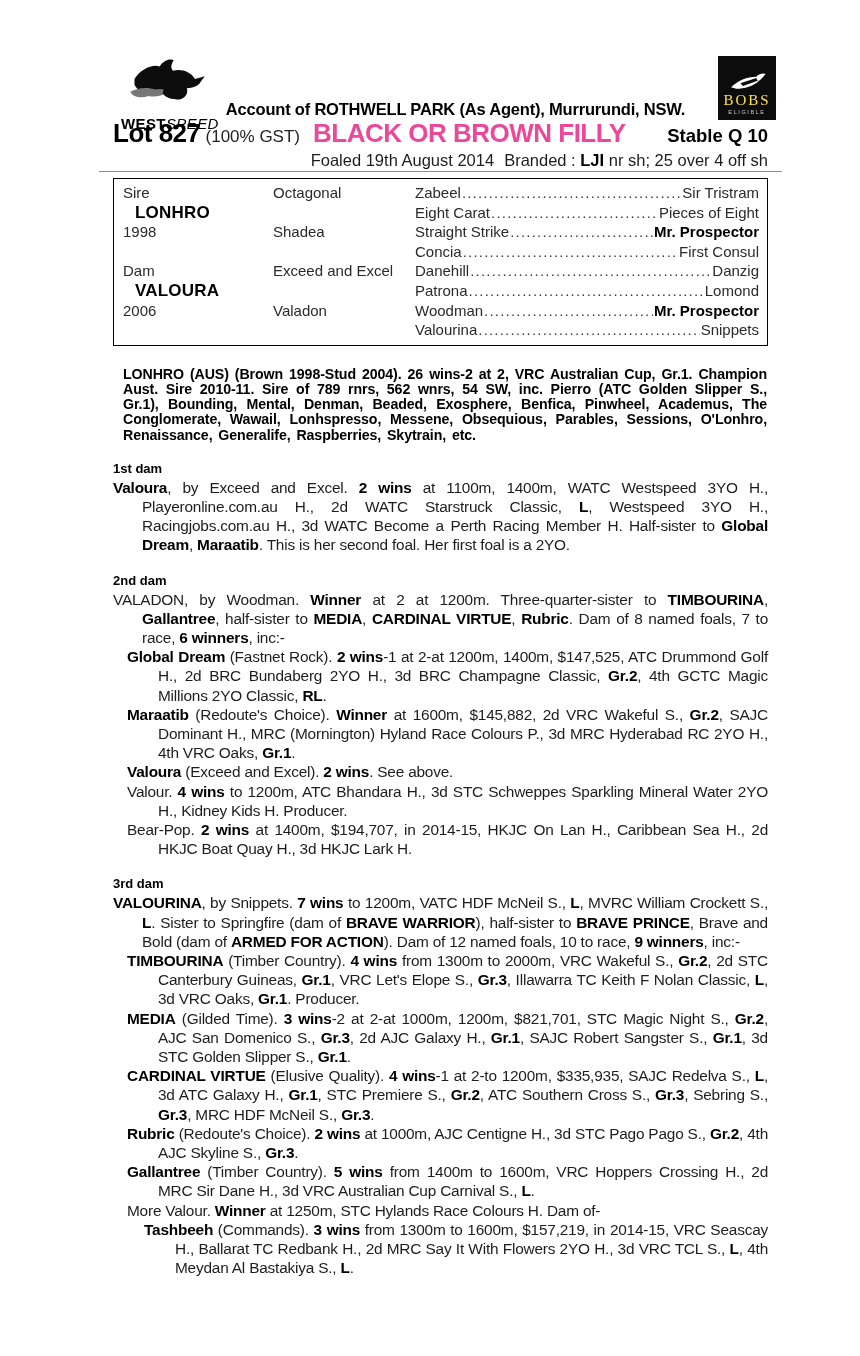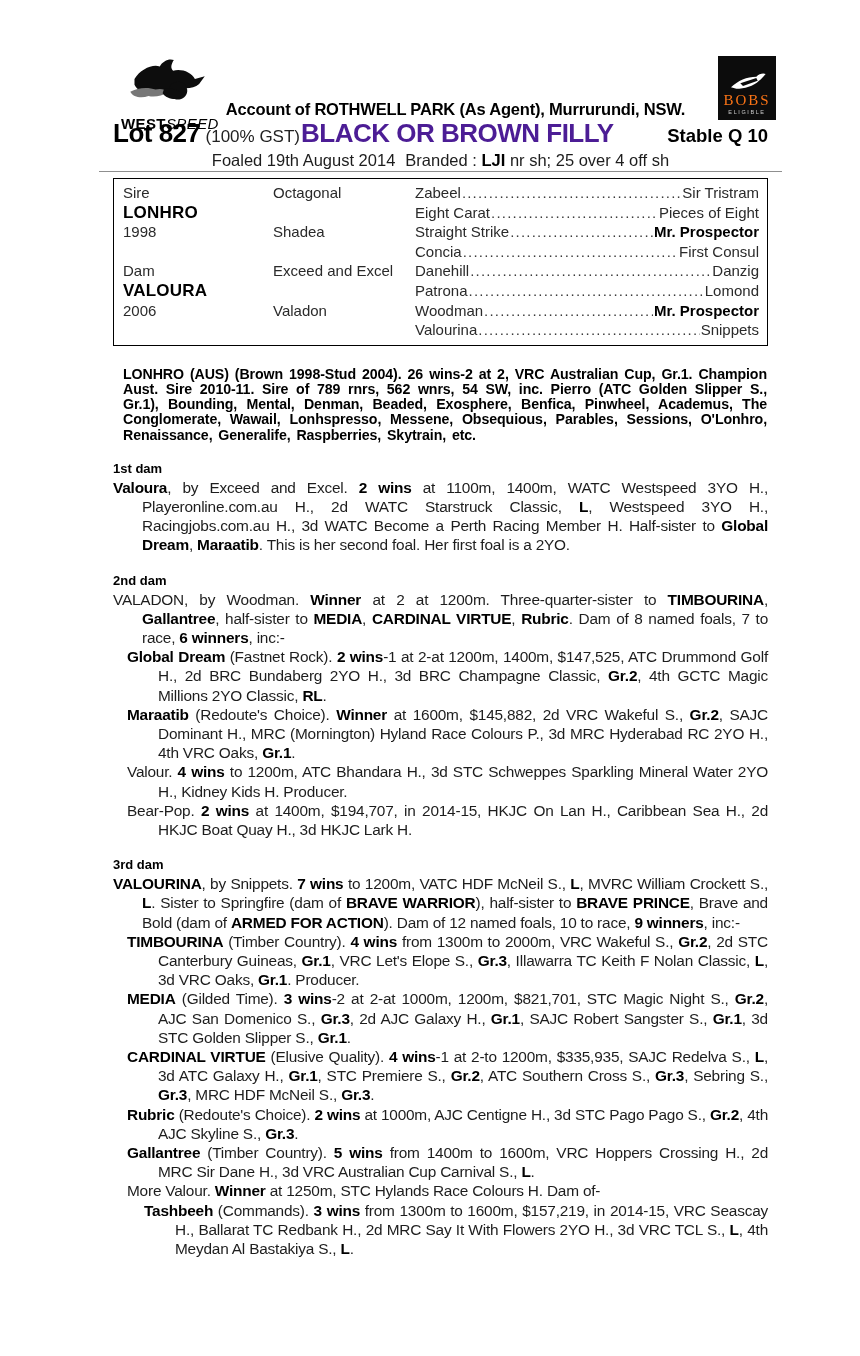--- a/index.html
+++ b/index.html
@@ -11,39 +11,39 @@
   b{font-weight:bold;color:#000;}
 
   
   .hdr{position:relative;height:113px;}
   .westspeed{position:absolute;left:8px;top:0;width:110px;text-align:left;}
   .westspeed .ws-label{font-size:15px;letter-spacing:.4px;color:#000;margin-top:1px;white-space:nowrap;}
   .westspeed .ws-label .it{font-style:italic;font-weight:400;}
   .westspeed .ws-label .bd{font-weight:bold;}
   .bobs{position:absolute;right:-8px;top:-2px;width:58px;height:64px;background:#0c0c0c;
     display:flex;flex-direction:column;align-items:center;justify-content:flex-end;padding-bottom:5px;box-sizing:border-box;}
-  .bobs-title{color:#f97316;font-family:"Liberation Serif","DejaVu Serif",serif;font-size:15px;letter-spacing:2px;line-height:14px;}
+  .bobs-title{color:#fde047;font-family:"Liberation Serif","DejaVu Serif",serif;font-size:15px;letter-spacing:2px;line-height:14px;}
   .bobs-sub{color:#cccccc;font-size:5.5px;letter-spacing:1.6px;margin-top:2px;}
   .account{position:absolute;left:86px;right:56px;top:42px;text-align:center;
     font-weight:bold;font-size:16.5px;letter-spacing:-.2px;color:#000;white-space:nowrap;}
   .lotline{position:absolute;left:0;right:0;top:60px;display:flex;align-items:baseline;white-space:nowrap;}
   .lot-num{font-weight:bold;font-size:26px;letter-spacing:-.5px;color:#000;}
   .gst{font-size:17px;margin-left:5px;color:#222;}
-  .horse-name{font-weight:bold;font-size:26px;letter-spacing:-.5px;color:#4c1d95;margin-left:1px;}
+  .horse-name{font-weight:bold;font-size:26px;letter-spacing:-.5px;color:#ec4899;margin-left:13px;}
   .stable{font-weight:bold;font-size:18.5px;color:#000;margin-left:auto;}
-  .foaledline{position:absolute;left:0;right:0;top:93px;display:flex;justify-content:center;
+  .foaledline{position:absolute;left:0;right:0;top:93px;display:flex;justify-content:flex-end;
     font-size:16.5px;color:#1d1d1d;gap:10px;}
   .rule{border-top:1.5px solid #8f8f8f;margin:0 -14px;}
 
   
   .ptable{margin-top:6px;border:1.5px solid #000;padding:4px 8px 5px 9px;
     display:grid;grid-template-columns:150px 142px 1fr;grid-auto-rows:19.6px;
     font-size:15px;line-height:19.6px;color:#2a2a2a;}
   .pcell{white-space:nowrap;overflow:hidden;}
-  .pname{font-weight:bold;font-size:17px;letter-spacing:.2px;color:#000;}
+  .pname{font-weight:bold;font-size:17px;letter-spacing:.2px;color:#000;margin-left:12px;}
   .leader{display:flex;align-items:flex-start;}
   .leader .dots{flex:1 1 auto;overflow:hidden;white-space:nowrap;color:#3a3a3a;margin:0 1px;}
   .leader .dots::after{content:"..........................................................................................";letter-spacing:1.2px;}
   .leader .rn{flex:0 0 auto;}
   .leader .rn.bd{font-weight:bold;color:#000;}
 
   
   .sire-blurb{margin:21px 0 0;padding:0 1px 0 10px;font-weight:bold;color:#000;
     font-size:14.2px;line-height:15.2px;text-align:justify;letter-spacing:-.1px;word-spacing:2px;}
 
@@ -158,20 +158,21 @@
 
   <p class="sire-blurb">LONHRO (AUS) (Brown 1998-Stud 2004). 26 wins-2 at 2, VRC Australian Cup, Gr.1. Champion Aust. Sire 2010-11. Sire of 789 rnrs, 562 wnrs, 54 SW, inc. Pierro (ATC Golden Slipper S., Gr.1), Bounding, Mental, Denman, Beaded, Exosphere, Benfica, Pinwheel, Academus, The Conglomerate, Wawail, Lonhspresso, Messene, Obsequious, Parables, Sessions, O'Lonhro, Renaissance, Generalife, Raspberries, Skytrain, etc.</p>
 
   <div>
       <div class="dam-heading">1st dam</div>
       <p class="para dam"><b>Valoura</b>, by Exceed and Excel. <b>2 wins</b> at 1100m, 1400m, WATC Westspeed 3YO H., Playeronline.com.au H., 2d WATC Starstruck Classic, <b>L</b>, Westspeed 3YO H., Racingjobs.com.au H., 3d WATC Become a Perth Racing Member H. Half-sister to <b>Global Dream</b>, <b>Maraatib</b>. This is her second foal. Her first foal is a 2YO.</p>
       <div class="dam-heading">2nd dam</div>
       <p class="para dam">VALADON, by Woodman. <b>Winner</b> at 2 at 1200m. Three-quarter-sister to <b>TIMBOURINA</b>, <b>Gallantree</b>, half-sister to <b>MEDIA</b>, <b>CARDINAL VIRTUE</b>, <b>Rubric</b>. Dam of 8 named foals, 7 to race, <b>6 winners</b>, inc:-</p>
       <p class="para entry"><b>Global Dream</b> (Fastnet Rock). <b>2 wins</b>-1 at 2-at 1200m, 1400m, $147,525, ATC Drummond Golf H., 2d BRC Bundaberg 2YO H., 3d BRC Champagne Classic, <b>Gr.2</b>, 4th GCTC Magic Millions 2YO Classic, <b>RL</b>.</p>
       <p class="para entry"><b>Maraatib</b> (Redoute's Choice). <b>Winner</b> at 1600m, $145,882, 2d VRC Wakeful S., <b>Gr.2</b>, SAJC Dominant H., MRC (Mornington) Hyland Race Colours P., 3d MRC Hyderabad RC 2YO H., 4th VRC Oaks, <b>Gr.1</b>.</p>
+      <p class="para entry"><b>Valoura</b> (Exceed and Excel). <b>2 wins</b>. See above.</p>
       <p class="para entry">Valour. <b>4 wins</b> to 1200m, ATC Bhandara H., 3d STC Schweppes Sparkling Mineral Water 2YO H., Kidney Kids H. Producer.</p>
       <p class="para entry">Bear-Pop. <b>2 wins</b> at 1400m, $194,707, in 2014-15, HKJC On Lan H., Caribbean Sea H., 2d HKJC Boat Quay H., 3d HKJC Lark H.</p>
       <div class="dam-heading">3rd dam</div>
       <p class="para dam"><b>VALOURINA</b>, by Snippets. <b>7 wins</b> to 1200m, VATC HDF McNeil S., <b>L</b>, MVRC William Crockett S., <b>L</b>. Sister to Springfire (dam of <b>BRAVE WARRIOR</b>), half-sister to <b>BRAVE PRINCE</b>, Brave and Bold (dam of <b>ARMED FOR ACTION</b>). Dam of 12 named foals, 10 to race, <b>9 winners</b>, inc:-</p>
       <p class="para entry"><b>TIMBOURINA</b> (Timber Country). <b>4 wins</b> from 1300m to 2000m, VRC Wakeful S., <b>Gr.2</b>, 2d STC Canterbury Guineas, <b>Gr.1</b>, VRC Let's Elope S., <b>Gr.3</b>, Illawarra TC Keith F Nolan Classic, <b>L</b>, 3d VRC Oaks, <b>Gr.1</b>. Producer.</p>
       <p class="para entry"><b>MEDIA</b> (Gilded Time). <b>3 wins</b>-2 at 2-at 1000m, 1200m, $821,701, STC Magic Night S., <b>Gr.2</b>, AJC San Domenico S., <b>Gr.3</b>, 2d AJC Galaxy H., <b>Gr.1</b>, SAJC Robert Sangster S., <b>Gr.1</b>, 3d STC Golden Slipper S., <b>Gr.1</b>.</p>
       <p class="para entry"><b>CARDINAL VIRTUE</b> (Elusive Quality). <b>4 wins</b>-1 at 2-to 1200m, $335,935, SAJC Redelva S., <b>L</b>, 3d ATC Galaxy H., <b>Gr.1</b>, STC Premiere S., <b>Gr.2</b>, ATC Southern Cross S., <b>Gr.3</b>, Sebring S., <b>Gr.3</b>, MRC HDF McNeil S., <b>Gr.3</b>.</p>
       <p class="para entry"><b>Rubric</b> (Redoute's Choice). <b>2 wins</b> at 1000m, AJC Centigne H., 3d STC Pago Pago S., <b>Gr.2</b>, 4th AJC Skyline S., <b>Gr.3</b>.</p>
       <p class="para entry"><b>Gallantree</b> (Timber Country). <b>5 wins</b> from 1400m to 1600m, VRC Hoppers Crossing H., 2d MRC Sir Dane H., 3d VRC Australian Cup Carnival S., <b>L</b>.</p>
       <p class="para entry">More Valour. <b>Winner</b> at 1250m, STC Hylands Race Colours H. Dam of-</p>

